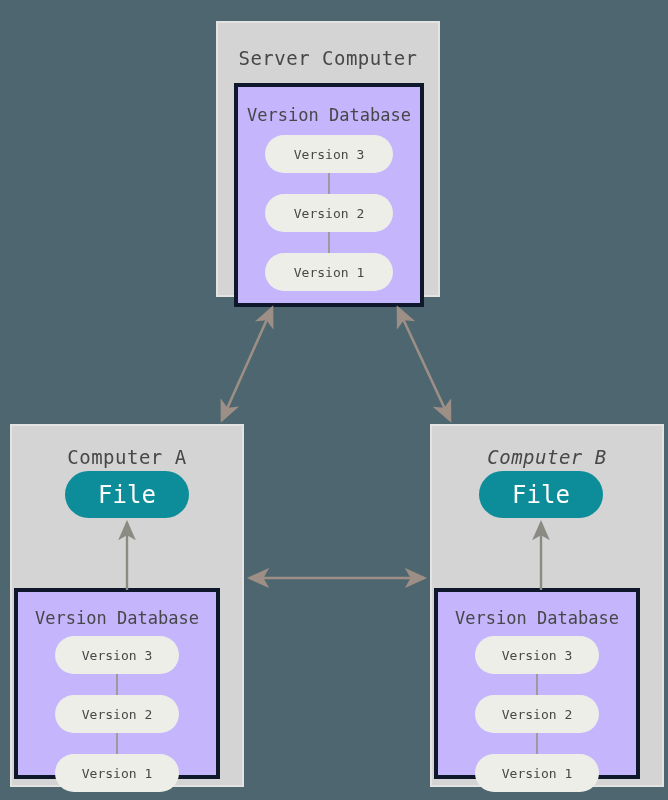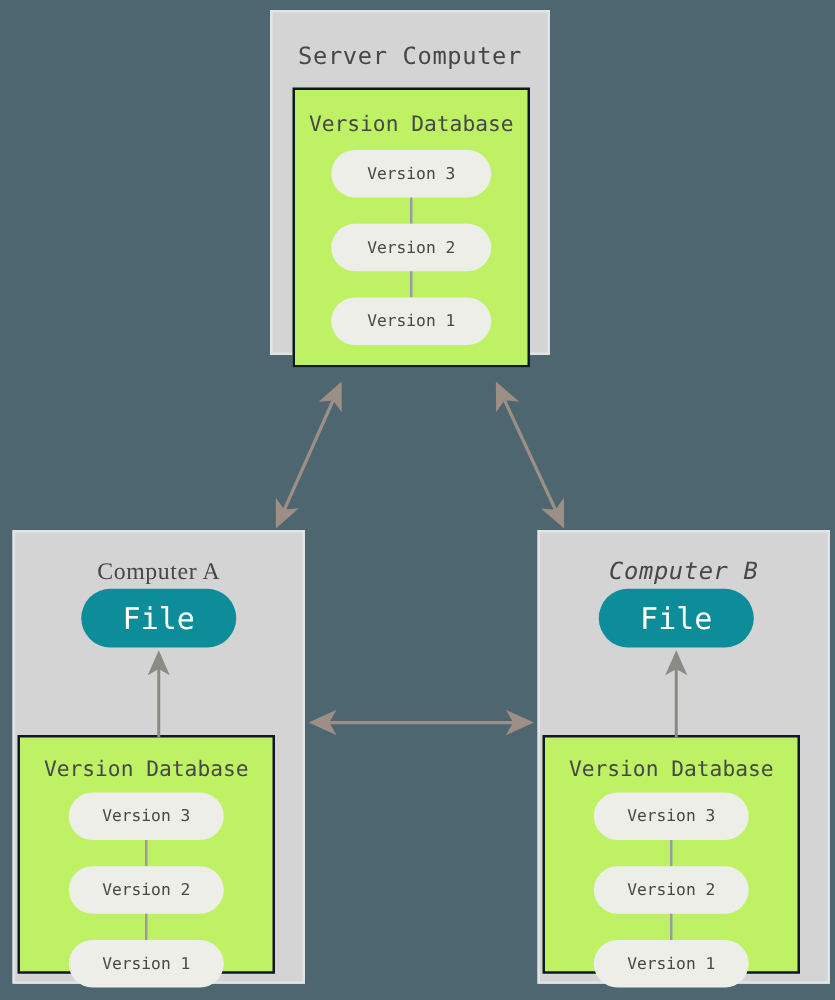--- a/index.html
+++ b/index.html
@@ -38,22 +38,22 @@
     text-align: center;
     color: #474747;
     font-size: 19px;
     letter-spacing: 0.5px;
     line-height: 1;
   }
 
   
   .vdb {
     position: absolute;
-    background: #bef264;
-    border: 2px solid #0f172a;
+    background: #c4b5fd;
+    border: 4px solid #0f172a;
     box-sizing: border-box;
   }
   .vdb-title {
     text-align: center;
     color: #474747;
     font-size: 17px;
     line-height: 1;
   }
 
   
@@ -90,31 +90,31 @@
     border-radius: 24px;
     display: flex;
     align-items: center;
     justify-content: center;
     font-size: 24px;
     line-height: 1;
     box-sizing: border-box;
   }
 
   
-  #server-machine { left: 216px; top: 8px; width: 224px; height: 276px; }
+  #server-machine { left: 216px; top: 21px; width: 224px; height: 276px; }
   #server-title    { position: absolute; left: 0; right: 0; top: 26px; }
   #server-vdb      { left: 16px; top: 60px; width: 190px; height: 224px; }
   #server-vdb-title{ position: absolute; left: 0; right: 0; top: 20px; }
   #server-versions { top: 48px; }
   #server-versions .vpill { width: 128px; height: 38px; }
   #server-versions .vlink { height: 21px; }
 
   
   #compA-machine { left: 10px; top: 424px; width: 234px; height: 363px; }
-  #compA-title   { position: absolute; left: 0; right: 0; top: 22px; font-family: Liberation Serif, serif; }
+  #compA-title   { position: absolute; left: 0; right: 0; top: 22px; }
   #compA-file    { left: 65px; top: 471px; width: 124px; height: 47px; }
   #compA-vdb     { left: 14px; top: 588px; width: 206px; height: 191px; }
   #compA-vdb-title{ position: absolute; left: 0; right: 0; top: 18px; }
   #compA-versions{ top: 44px; }
   #compA-versions .vpill { width: 124px; height: 38px; }
   #compA-versions .vlink { height: 21px; }
 
   
   #compB-machine { left: 430px; top: 424px; width: 234px; height: 363px; }
   #compB-title   { position: absolute; left: 0; right: 0; top: 22px; font-style: italic; }

